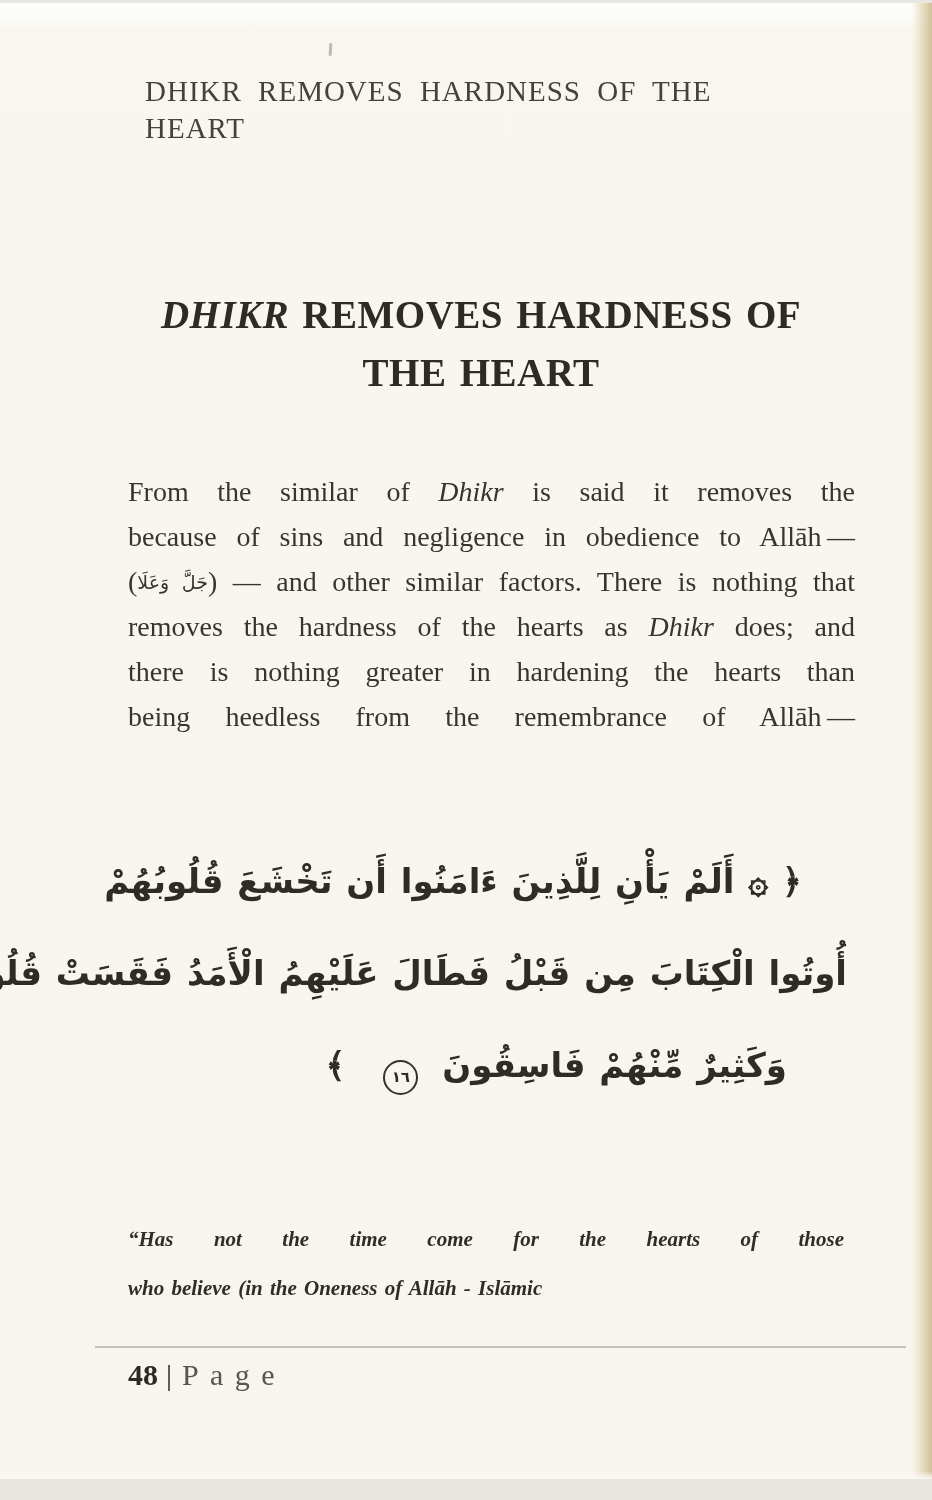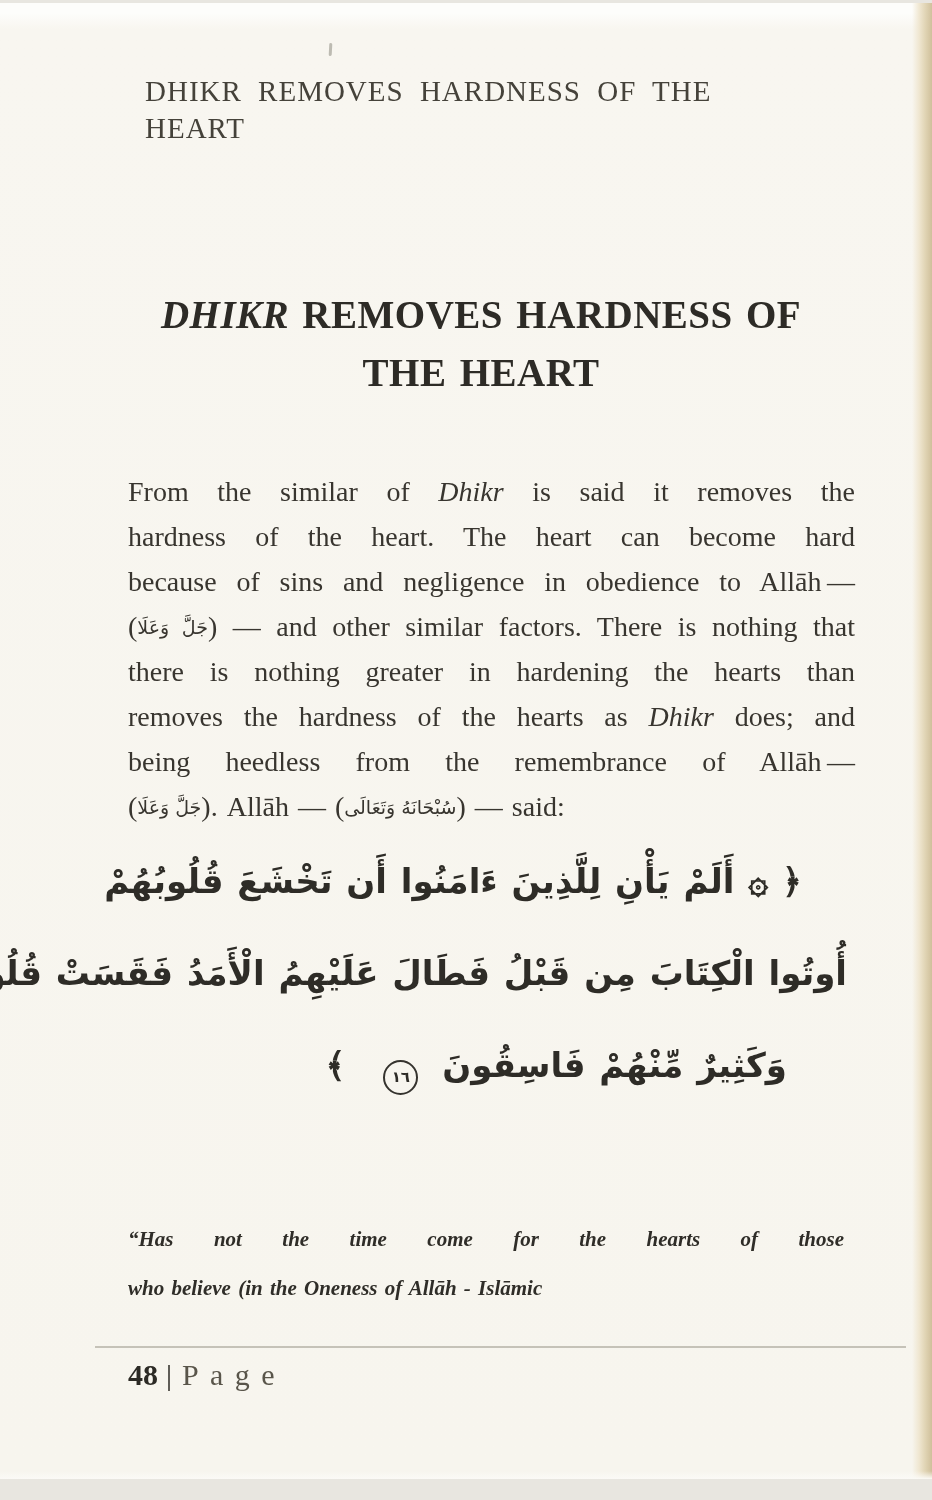--- a/index.html
+++ b/index.html
@@ -114,27 +114,25 @@
     <div>HEART</div>
   </div>
 
   <div class="chapter-title">
     <div><span class="it">DHIKR</span><span> REMOVES HARDNESS OF</span></div>
     <div>THE HEART</div>
   </div>
 
   <div class="body-paragraph">
       <div class="b-line"><span>From the similar of </span><span class="it">Dhikr</span><span> is said it removes the</span></div>
-      <div class="b-line"><span>hardness of the heart. The heart can become hard</span></div>
       <div class="b-line"><span>because of sins and negligence in obedience to Allāh —</span></div>
       <div class="b-line"><span>(</span><span class="ar">جَلَّ وَعَلَا</span><span>) — and other similar factors. There is nothing that</span></div>
+      <div class="b-line"><span>removes the hardness of the hearts as </span><span class="it">Dhikr</span><span> does; and</span></div>
       <div class="b-line"><span>there is nothing greater in hardening the hearts than</span></div>
-      <div class="b-line"><span>removes the hardness of the hearts as </span><span class="it">Dhikr</span><span> does; and</span></div>
       <div class="b-line"><span>being heedless from the remembrance of Allāh —</span></div>
-      <div class="b-line b-last"><span>(</span><span class="ar">جَلَّ وَعَلَا</span><span>). Allāh — (</span><span class="ar">سُبْحَانَهُ وَتَعَالَى</span><span>) — said:</span></div>
     </div>
 
   <div class="quran-verse">
     <div>
         <div class="q-line q1">﴿ ۞ أَلَمْ يَأْنِ لِلَّذِينَ ءَامَنُوا أَن تَخْشَعَ قُلُوبُهُمْ</div>
         <div class="q-line">أُوتُوا الْكِتَابَ مِن قَبْلُ فَطَالَ عَلَيْهِمُ الْأَمَدُ فَقَسَتْ قُلُوبُهُمْ</div>
       </div>
     <div class="q-line q-last">
       <span>وَكَثِيرٌ مِّنْهُمْ فَاسِقُونَ</span>
       <span class="ayah-circle">١٦</span>

